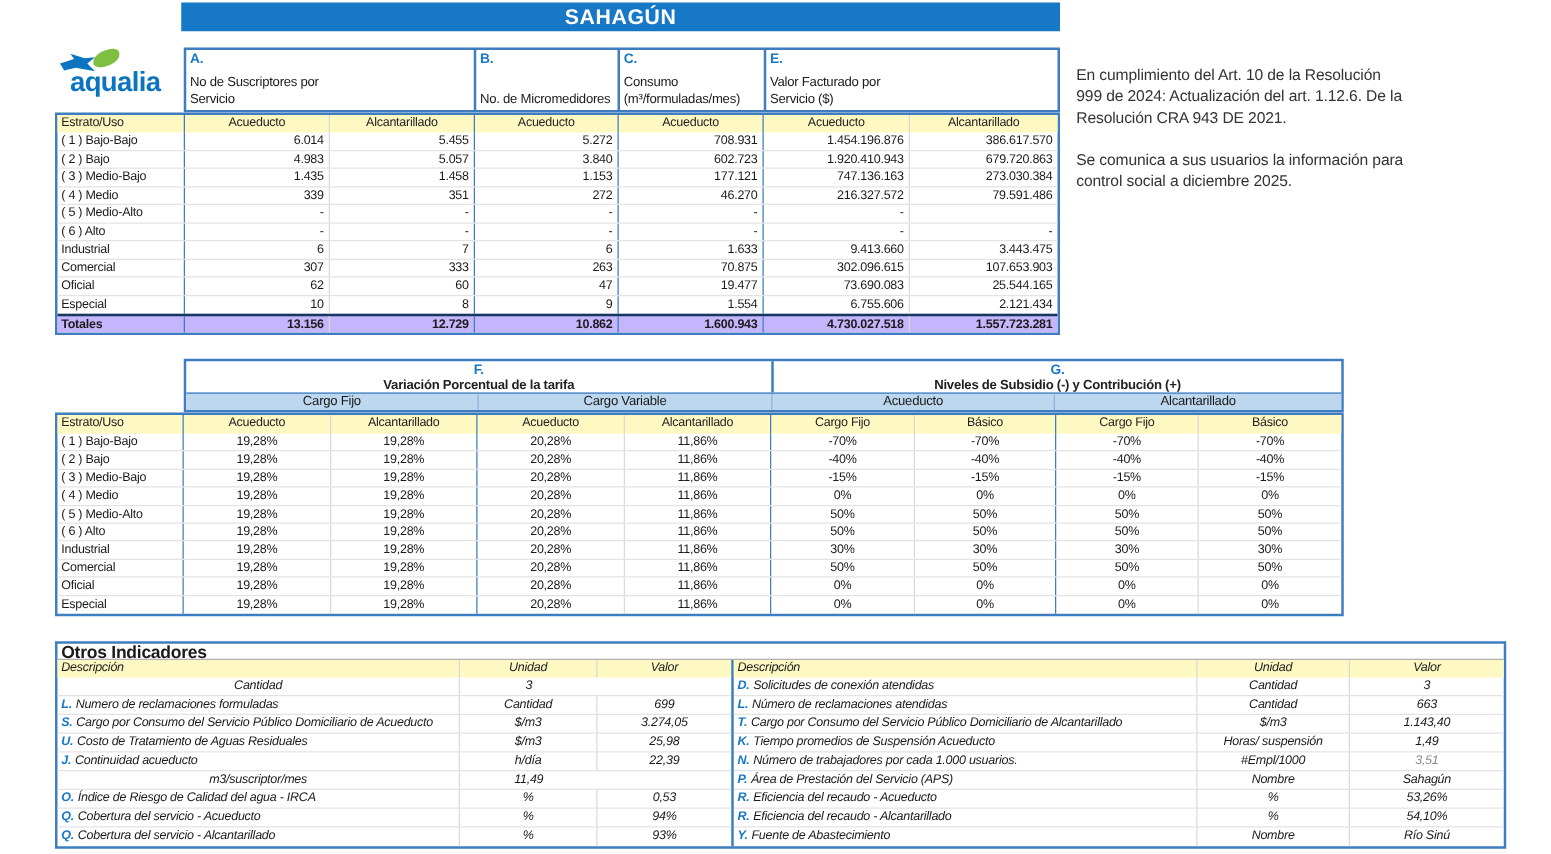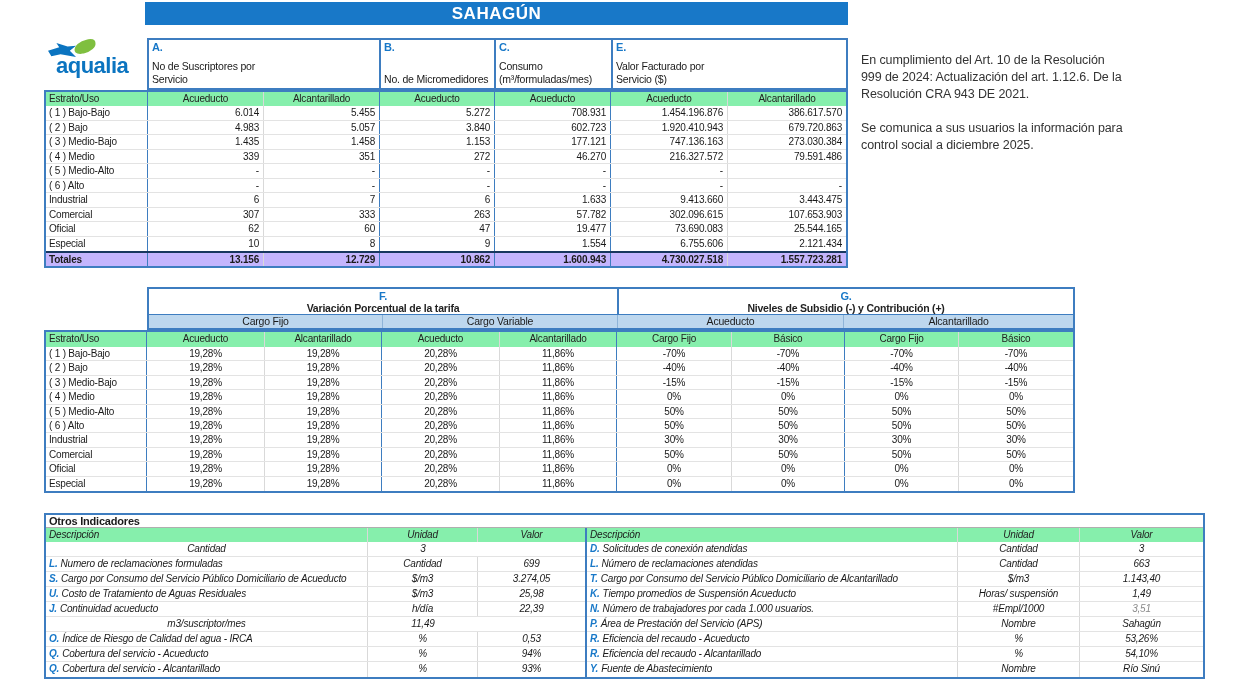--- a/index.html
+++ b/index.html
@@ -42,21 +42,21 @@
     border: 2px solid #3E7DC0; display: grid; grid-template-columns: 230px 115px 117px 235px;
     font-size: 10.5px; background: #fff;
   }
   .t1-head > div + div { border-left: 2px solid #3E7DC0; }
   .grp { display: flex; flex-direction: column; padding: 1px 3px 2px 3px; }
   .grp-letter { color: #1878C8; font-weight: bold; font-size: 11px; }
   .grp-lines { margin-top: auto; line-height: 13px; }
   .t1-main { position: absolute; left: 44px; top: 90px; width: 804px; border: 2px solid #3E7DC0; font-size: 10px; background: #fff; }
   .g7 { display: grid; grid-template-columns: 102px 116px 116px 115px 116px 117px 118px; }
   .g7 > div:nth-child(1), .g7 > div:nth-child(3), .g7 > div:nth-child(4), .g7 > div:nth-child(5) { border-right: 1px solid #3E7DC0; }
-  .colhead { background: #86efac; height: 14px; line-height: 13px; }
+  .colhead { background: #fef9c3; height: 14px; line-height: 13px; }
   .colhead .ctr, .colhead .lab { color: #222; }
   .t1-main .trow { height: 14.5px; line-height: 13.5px; border-bottom: 1px solid #E3E3E3; }
   .t1-main .trow:last-child { border-bottom: none; }
   .totrow { background: #c4b5fd; font-weight: bold; height: 15px; line-height: 13.5px; border-top: 2px solid #17375E; }
   
   .t2-head {
     position: absolute; left: 147px; top: 287px; width: 928px; height: 43px;
     border: 2px solid #3E7DC0; font-size: 10.5px; background: #fff;
   }
   .t2-band { display: grid; grid-template-columns: 468px 456px; height: 25px; }
@@ -67,21 +67,21 @@
   .t2-sub { display: grid; grid-template-columns: 233px 235px 226px 230px; height: 14px; background: #BDD7EE; border-top: 1px solid #3E7DC0; line-height: 13px; text-align: center; }
   .t2-sub > div + div { border-left: 1px solid #8EB4D8; }
   .t2-main { position: absolute; left: 44px; top: 330px; width: 1031px; border: 2px solid #3E7DC0; font-size: 10px; background: #fff; }
   .g9 { display: grid; grid-template-columns: 101px 118px 117px 118px 117px 115px 113px 114px 114px; }
   .g9 > div:nth-child(1), .g9 > div:nth-child(3), .g9 > div:nth-child(5), .g9 > div:nth-child(7) { border-right: 1px solid #3E7DC0; }
   .t2-main .colhead { height: 15px; line-height: 14px; }
   .t2-main .trow { height: 14.4px; line-height: 13.4px; border-bottom: 1px solid #E3E3E3; }
   .t2-main .trow:last-child { border-bottom: none; }
   
   .t3 { position: absolute; left: 44px; top: 513px; width: 1161px; border: 2px solid #3E7DC0; font-size: 10px; background: #fff; }
-  .t3-title { height: 13px; line-height: 12px; font-weight: bold; font-size: 11px; padding-left: 3px; border-bottom: 1px solid #AFAFAF; }
+  .t3-title { height: 13px; line-height: 12px; font-weight: bold; font-size: 14px; padding-left: 3px; border-bottom: 1px solid #AFAFAF; }
   .t3-cols { display: flex; font-style: italic; }
   .t3-l { width: 539px; }
   .t3-r { width: 618px; border-left: 2px solid #3E7DC0; }
   .gl { display: grid; grid-template-columns: 322px 110px 107px; }
   .gr { display: grid; grid-template-columns: 371px 122px 123px; }
   .t3 .colhead { height: 14px; line-height: 13px; }
   .t3 .trow { height: 15px; line-height: 14px; border-bottom: 1px solid #E3E3E3; }
   .t3 .trow:last-child { border-bottom: none; }
   .desc { text-align: left; padding-left: 3px; }
   .ltr { color: #1878C8; font-weight: bold; margin-right: 3px; }
@@ -207,21 +207,21 @@
           <div class="num">6</div>
           <div class="num">1.633</div>
           <div class="num">9.413.660</div>
           <div class="num">3.443.475</div>
         </div>
         <div class="g7 gridrow trow">
           <div class="lab">Comercial</div>
           <div class="num">307</div>
           <div class="num">333</div>
           <div class="num">263</div>
-          <div class="num">57.782</div>
+          <div class="num">70.875</div>
           <div class="num">302.096.615</div>
           <div class="num">107.653.903</div>
         </div>
         <div class="g7 gridrow trow">
           <div class="lab">Oficial</div>
           <div class="num">62</div>
           <div class="num">60</div>
           <div class="num">47</div>
           <div class="num">19.477</div>
           <div class="num">73.690.083</div>

